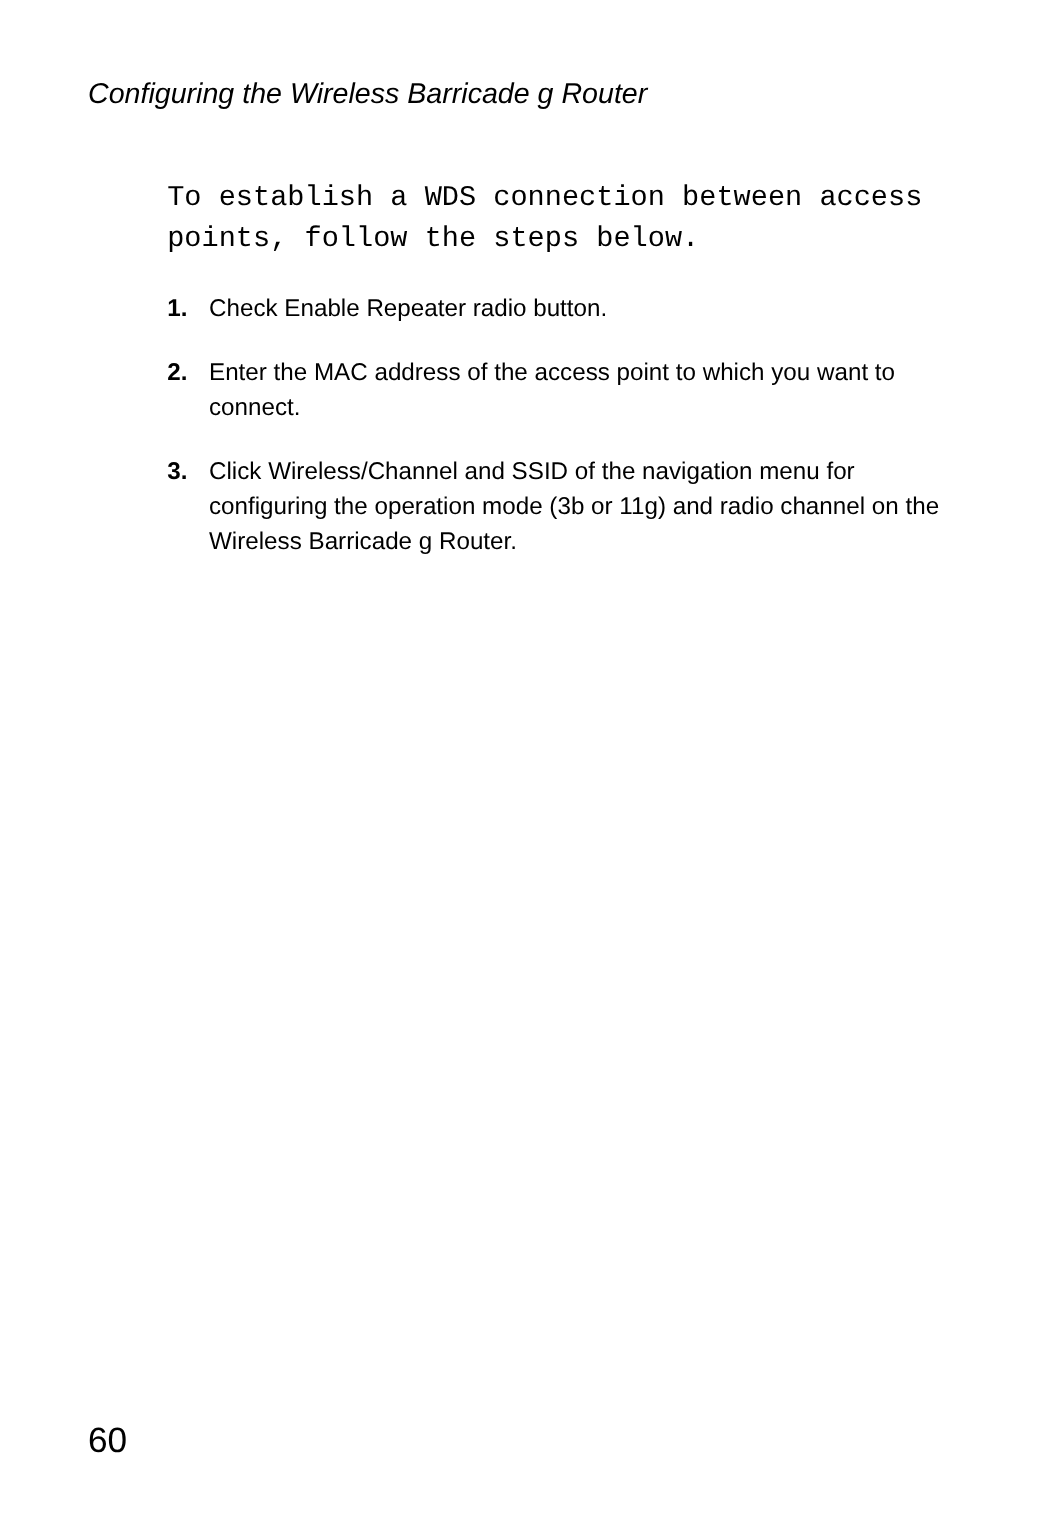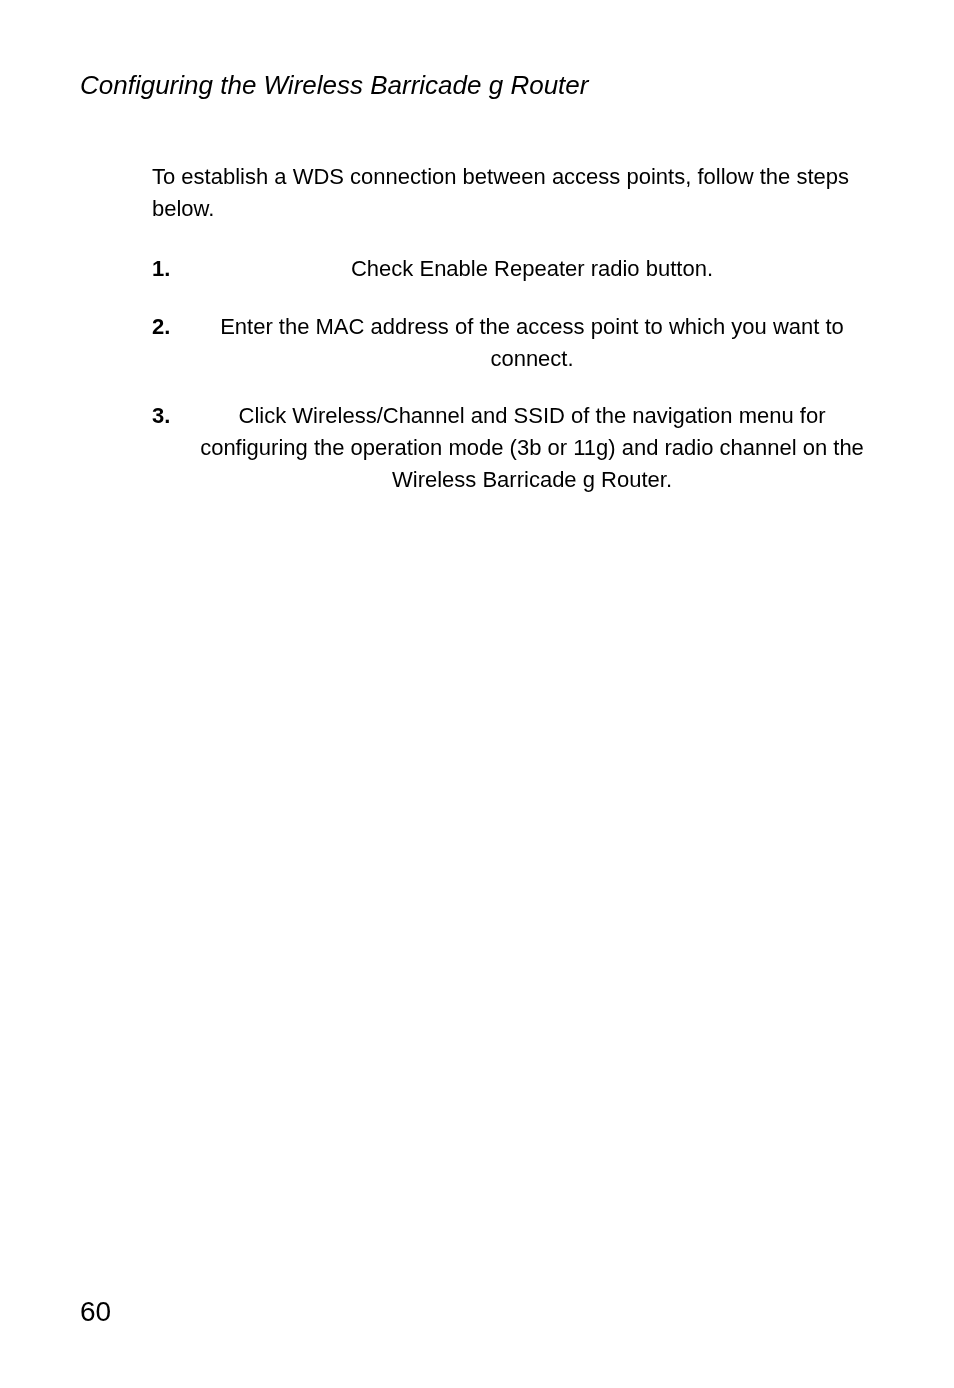--- a/index.html
+++ b/index.html
@@ -20,46 +20,46 @@
       height: 100%;
       position: relative;
     }
     .header-title {
       font-style: italic;
       font-size: 26px;
       font-weight: normal;
       margin-bottom: 60px;
     }
     .body-text {
-      font-size: 22px;
+      font-size: 26px;
       line-height: 1.45;
       margin-left: 72px;
       margin-bottom: 28px;
+      font-family: Liberation Mono, monospace;
     }
     .list-item {
       display: flex;
       margin-left: 72px;
       margin-bottom: 26px;
       font-size: 22px;
       line-height: 1.45;
     }
     .list-number {
       font-weight: bold;
       min-width: 38px;
       flex-shrink: 0;
     }
     .list-text {
       flex: 1;
-      text-align: center;
     }
     .page-number {
       position: absolute;
       bottom: 60px;
       left: 80px;
-      font-size: 28px;
+      font-size: 32px;
     }
   </style>
 </head>
 <body>
 
 <div class="page-container">
   <h1 class="header-title">Configuring the Wireless Barricade g Router</h1>
 
   <p class="body-text">To establish a WDS connection between access points, follow the steps below.</p>
 

